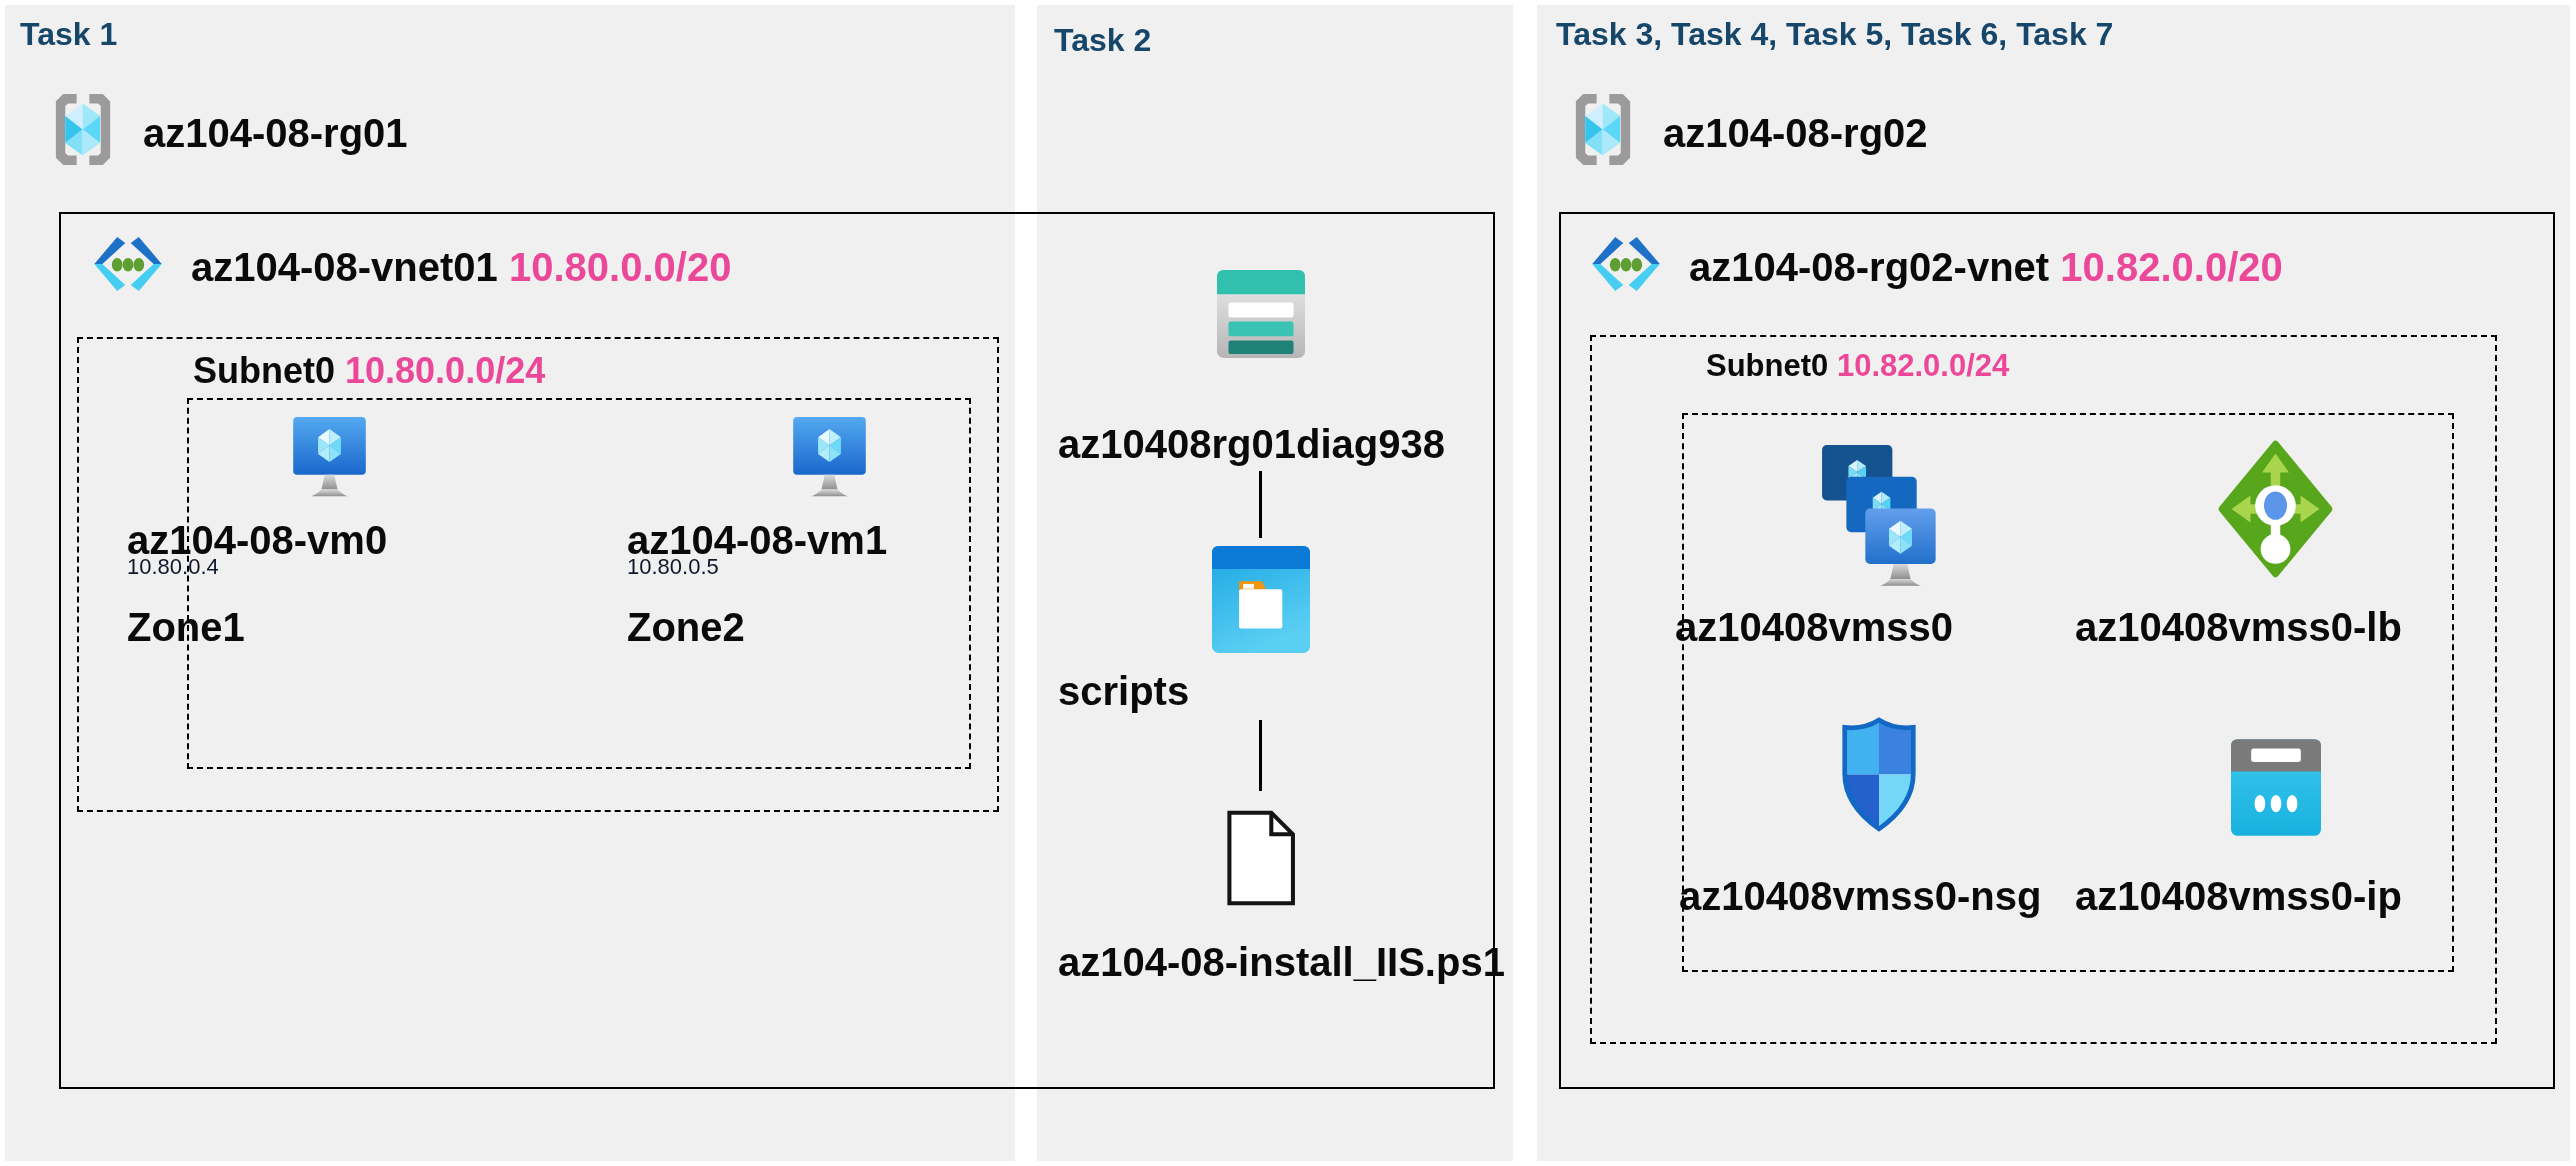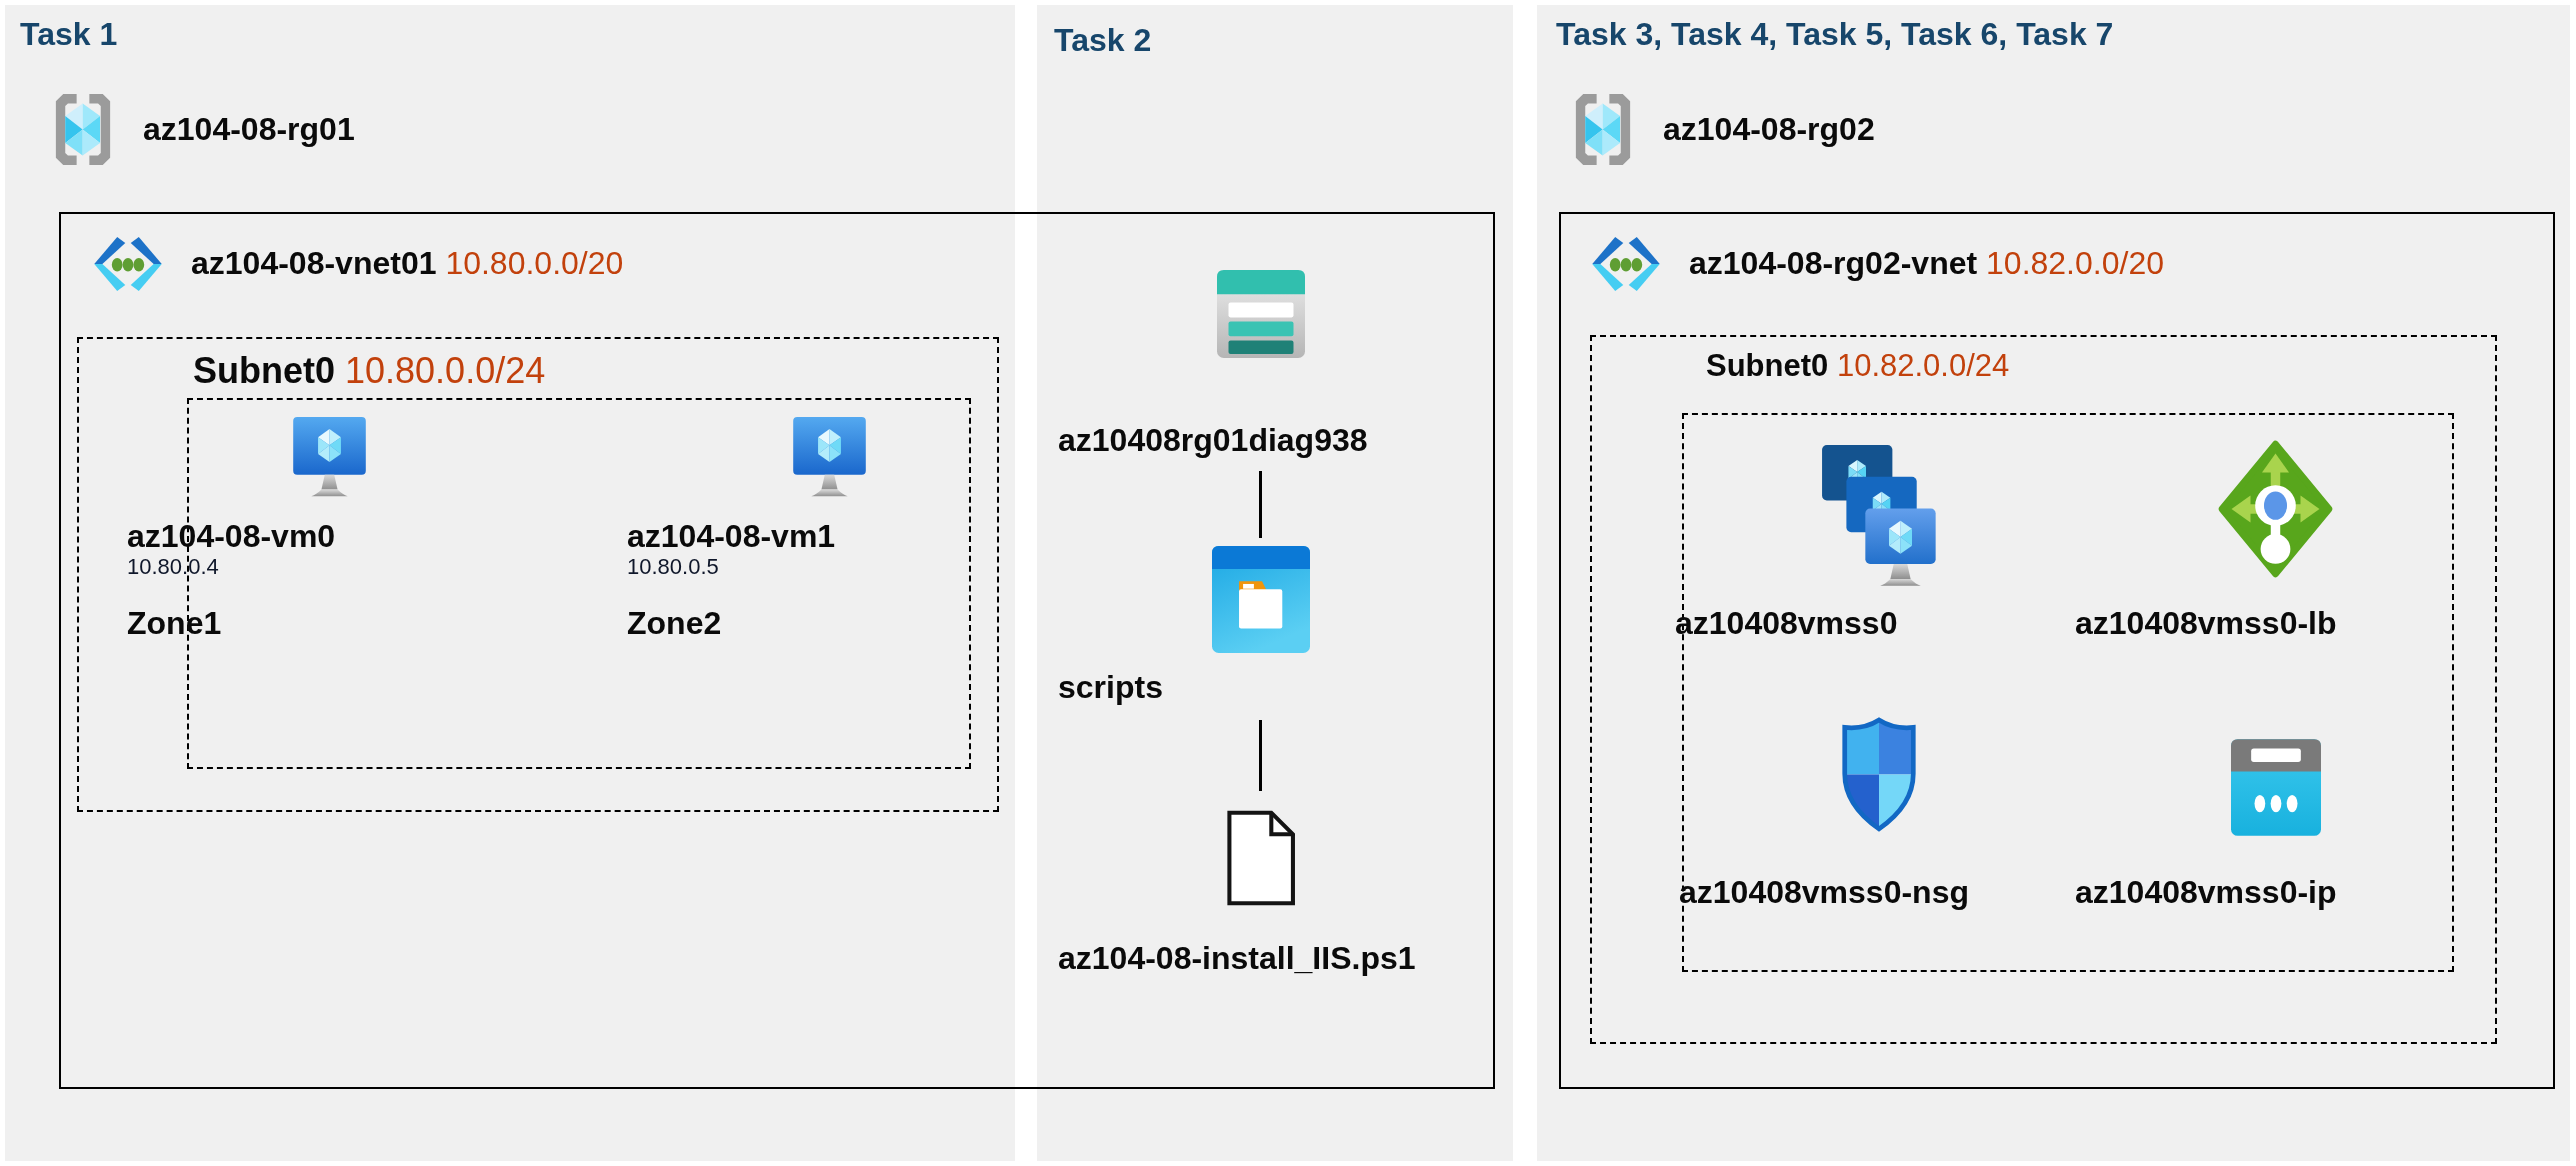--- a/index.html
+++ b/index.html
@@ -21,22 +21,22 @@
   #box-task12{left:59px;top:212px;width:1436px;height:877px;}
   #box-task3{left:1559px;top:212px;width:996px;height:877px;}
 
   .dashed-box{position:absolute;border:2px dashed #000;box-sizing:border-box;}
   #subnet-box-1{left:77px;top:337px;width:922px;height:475px;}
   #inner-box-1{left:187px;top:398px;width:784px;height:371px;}
   #subnet-box-2{left:1590px;top:335px;width:907px;height:709px;}
   #inner-box-2{left:1682px;top:413px;width:772px;height:559px;}
 
   .icon{position:absolute;}
-  .res-label{position:absolute;font-size:32px;font-weight:bold;white-space:nowrap;}
-  .res-label .normal{font-weight:normal;color:#c2410c;}
+  .res-label{position:absolute;font-size:40px;font-weight:bold;white-space:nowrap;}
+  .res-label .normal{font-weight:bold;color:#ec4899;}
   .centered{text-align:left;width:405px;}
   .ip-label{position:absolute;font-size:22px;font-weight:normal;color:#0f172a;white-space:nowrap;}
   .connector{position:absolute;width:2.7px;background:#000;}
 </style>
 </head>
 <body>
 
 <svg width="0" height="0" style="position:absolute">
   <defs>
     <linearGradient id="vmgrad" x1="0" y1="0" x2="0" y2="1">

